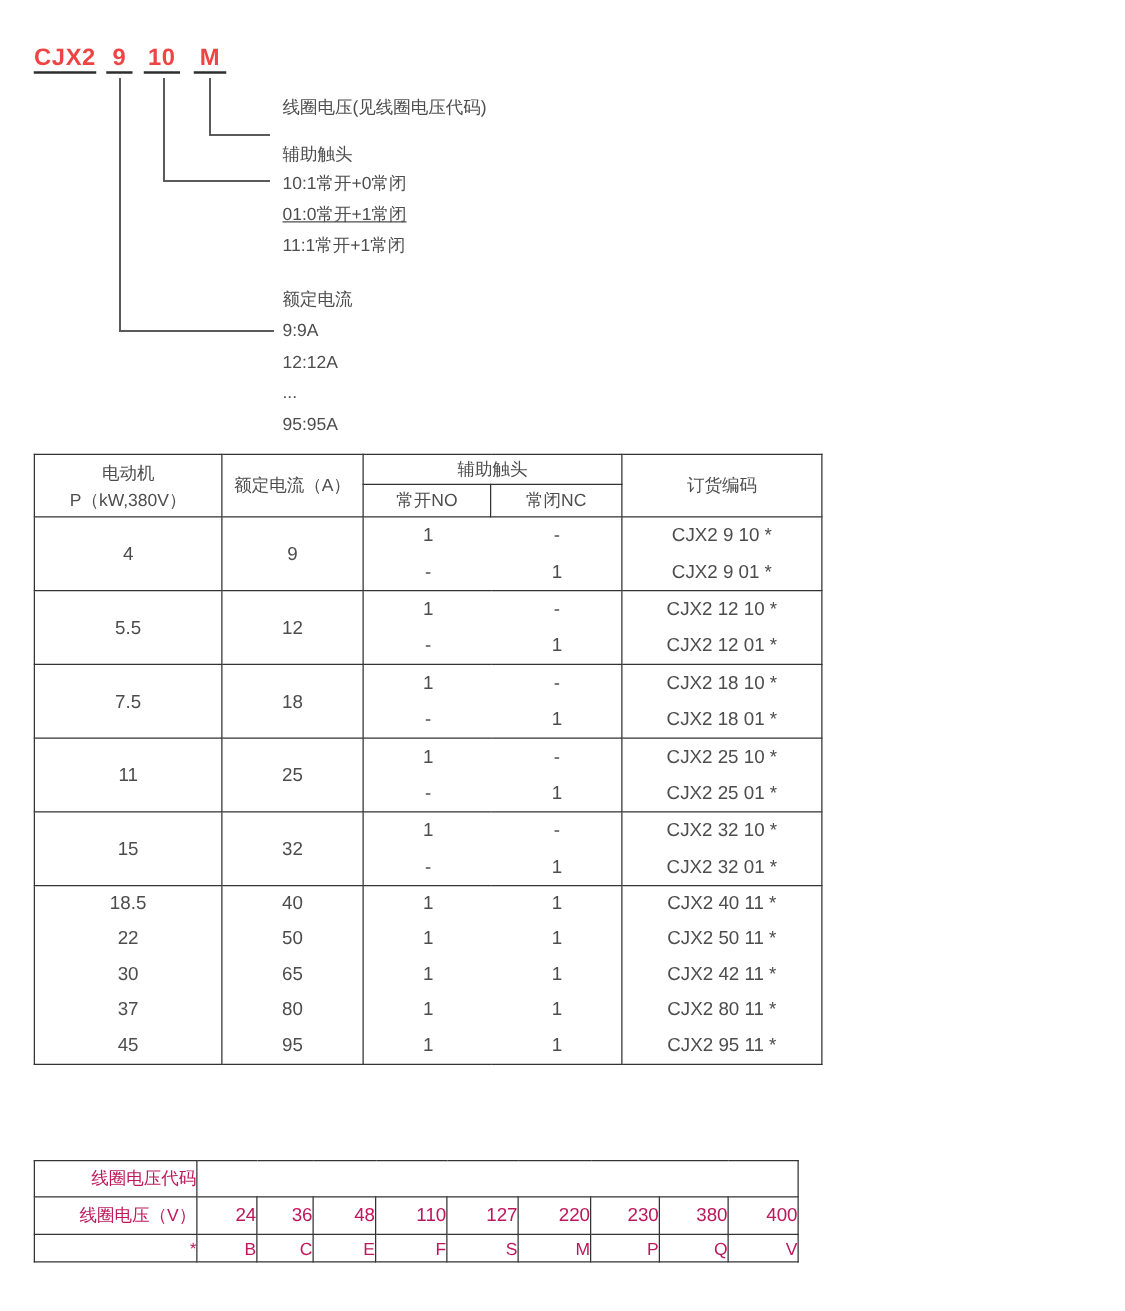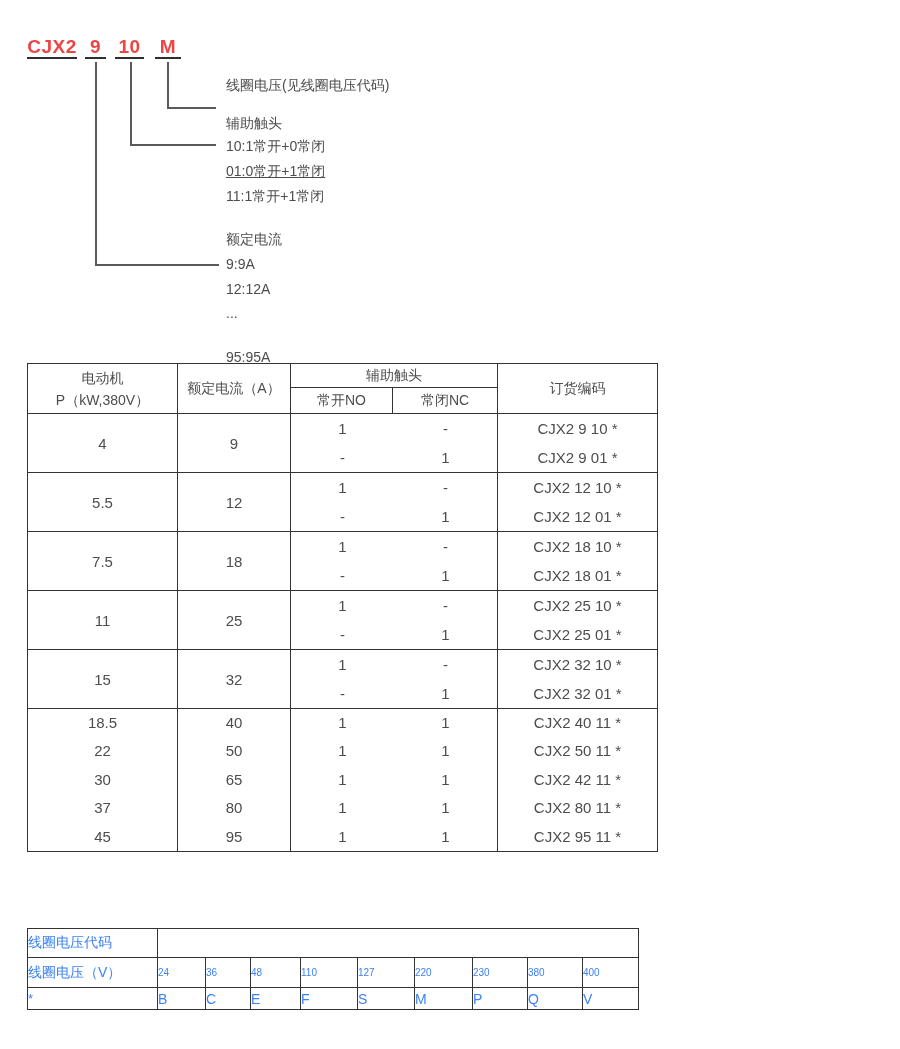--- a/index.html
+++ b/index.html
@@ -83,29 +83,29 @@
 
   
   .coil-table {
     position: absolute;
     left: 27px; top: 928px;
     width: 611px;
   }
   .coil-table td {
     border: 1.5px solid #333333;
     padding: 0;
-    text-align: left;
-    color: #3b82f6;
+    text-align: right;
+    color: #be185d;
     font-size: 14px;
     vertical-align: middle;
   }
   .coil-table tr.crow1 { height: 29px; }
   .coil-table tr.crow2 { height: 30px; }
   .coil-table tr.crow3 { height: 22px; }
-  .coil-table td.num { font-size: 10px; }
+  .coil-table td.num { font-size: 15px; }
   .coil-table td.star-cell { font-size: 13px; }
 </style>
 </head>
 <body>
 
 <div class="page">
 
   <div>
     <svg class="connectors" viewBox="0 0 700 360" shape-rendering="crispEdges">
       <polyline points="96,62 96,265 219,265" fill="none" stroke="#5a5a5a" stroke-width="1.4"></polyline>
@@ -122,21 +122,21 @@
 
     <div class="diag-label" style="top:115px;">辅助触头</div>
     <div class="diag-label" style="top:138px;">10:1常开+0常闭</div>
     <div class="diag-label" style="top:163px;text-decoration:underline;">01:0常开+1常闭</div>
     <div class="diag-label" style="top:188px;">11:1常开+1常闭</div>
 
     <div class="diag-label" style="top:231px;">额定电流</div>
     <div class="diag-label" style="top:256px;">9:9A</div>
     <div class="diag-label" style="top:281px;">12:12A</div>
     <div class="diag-label" style="top:305px;">...</div>
-    <div class="diag-label" style="top:349px;">95:95A</div>
+    <div class="diag-label" style="top:331px;">95:95A</div>
   </div>
 
   <table class="spec-table">
     <colgroup>
       <col style="width:150px">
         <col style="width:113px">
         <col style="width:102px">
         <col style="width:105px">
         <col style="width:160px">
     </colgroup>

